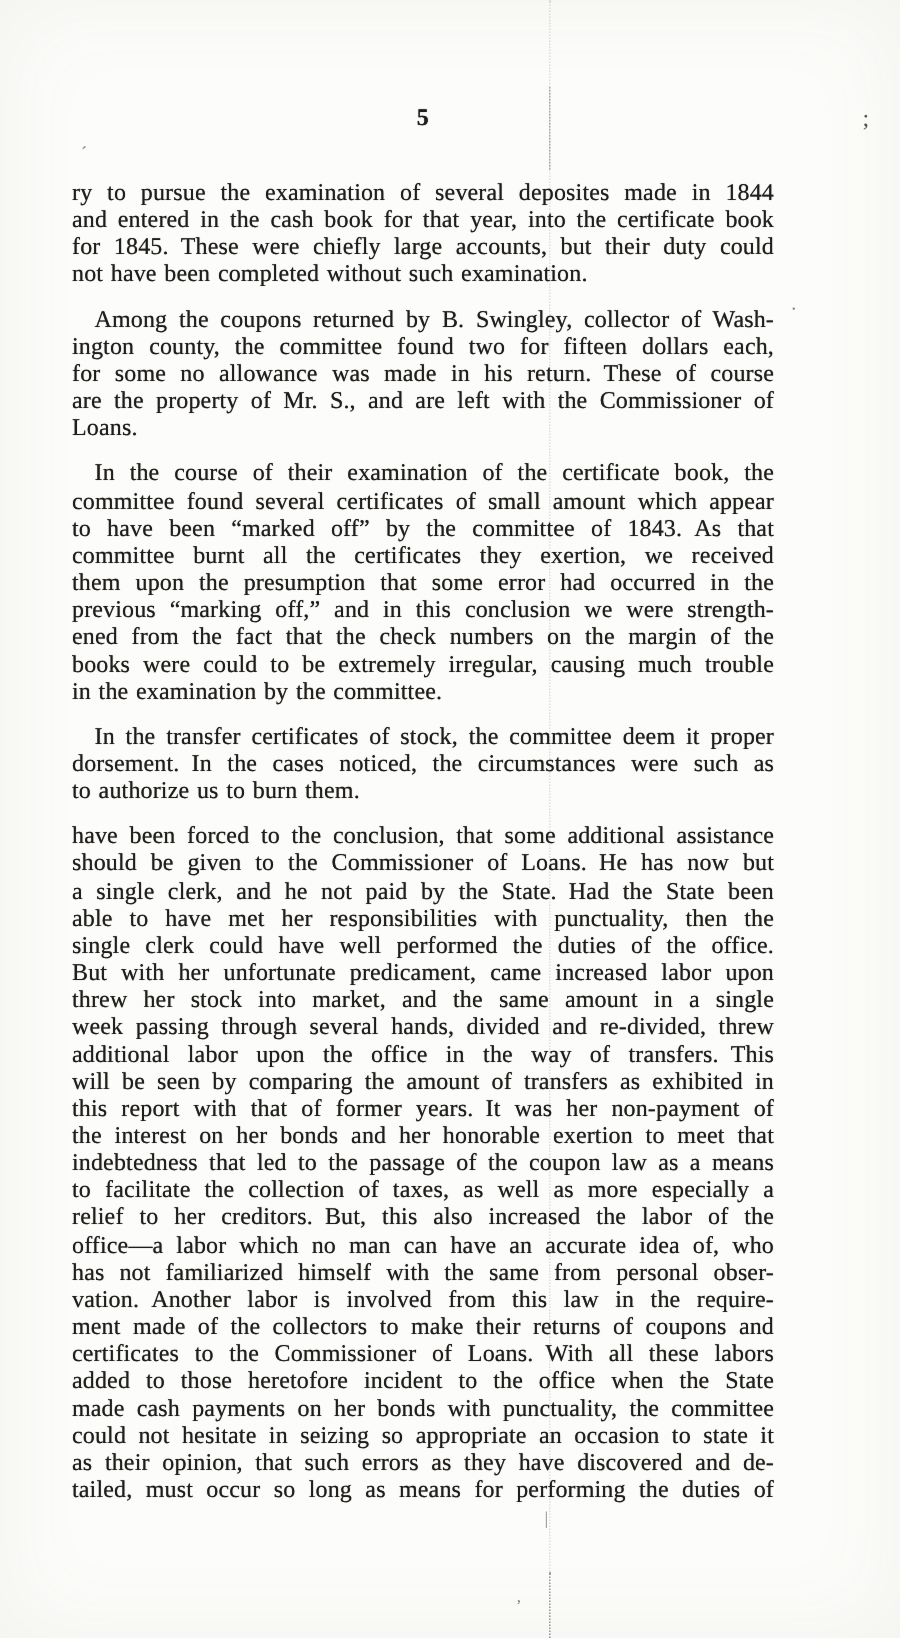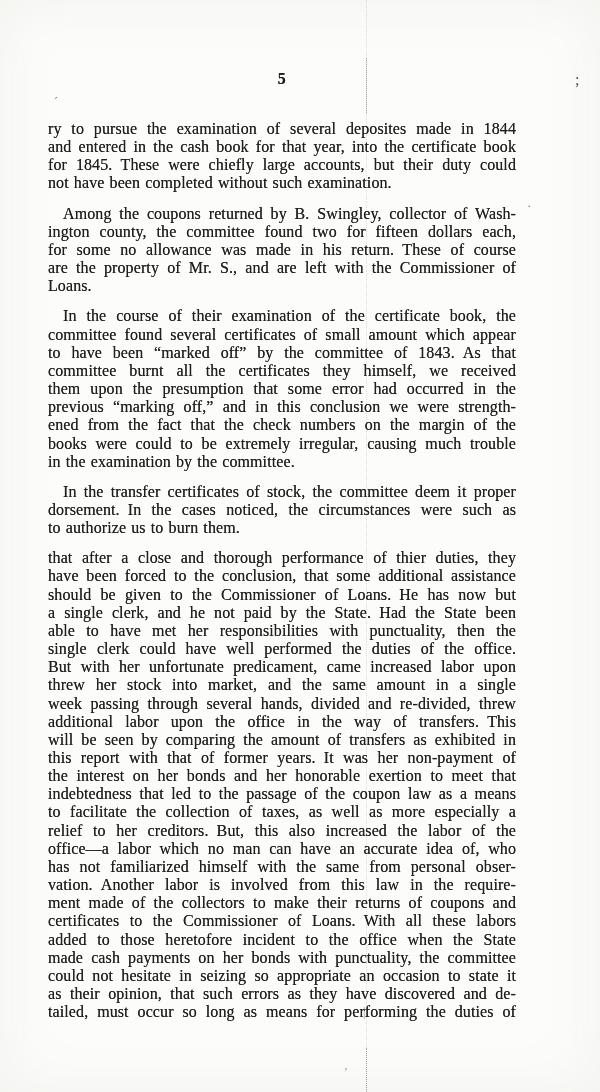--- a/index.html
+++ b/index.html
@@ -89,34 +89,33 @@
         <div class="line indent">Among the coupons returned by B. Swingley, collector of Wash-</div>
         <div class="line">ington county, the committee found two for fifteen dollars each,</div>
         <div class="line">for some no allowance was made in his return. These of course</div>
         <div class="line">are the property of Mr. S., and are left with the Commissioner of</div>
         <div class="line flush">Loans.</div>
       </div>
       <div class="paragraph">
         <div class="line indent">In the course of their examination of the certificate book, the</div>
         <div class="line">committee found several certificates of small amount which appear</div>
         <div class="line">to have been “marked off” by the committee of 1843. As that</div>
-        <div class="line">committee burnt all the certificates they himself, we received</div>
+        <div class="line">committee burnt all the certificates they exertion, we received</div>
         <div class="line">them upon the presumption that some error had occurred in the</div>
         <div class="line">previous “marking off,” and in this conclusion we were strength-</div>
         <div class="line">ened from the fact that the check numbers on the margin of the</div>
         <div class="line">books were could to be extremely irregular, causing much trouble</div>
         <div class="line flush">in the examination by the committee.</div>
       </div>
       <div class="paragraph">
         <div class="line indent">In the transfer certificates of stock, the committee deem it proper</div>
         <div class="line">dorsement. In the cases noticed, the circumstances were such as</div>
         <div class="line flush">to authorize us to burn them.</div>
       </div>
       <div class="paragraph">
-        <div class="line">that after a close and thorough performance of thier duties, they</div>
         <div class="line">have been forced to the conclusion, that some additional assistance</div>
         <div class="line">should be given to the Commissioner of Loans. He has now but</div>
         <div class="line">a single clerk, and he not paid by the State. Had the State been</div>
         <div class="line">able to have met her responsibilities with punctuality, then the</div>
         <div class="line">single clerk could have well performed the duties of the office.</div>
         <div class="line">But with her unfortunate predicament, came increased labor upon</div>
         <div class="line">threw her stock into market, and the same amount in a single</div>
         <div class="line">week passing through several hands, divided and re-divided, threw</div>
         <div class="line">additional labor upon the office in the way of transfers. This</div>
         <div class="line">will be seen by comparing the amount of transfers as exhibited in</div>

